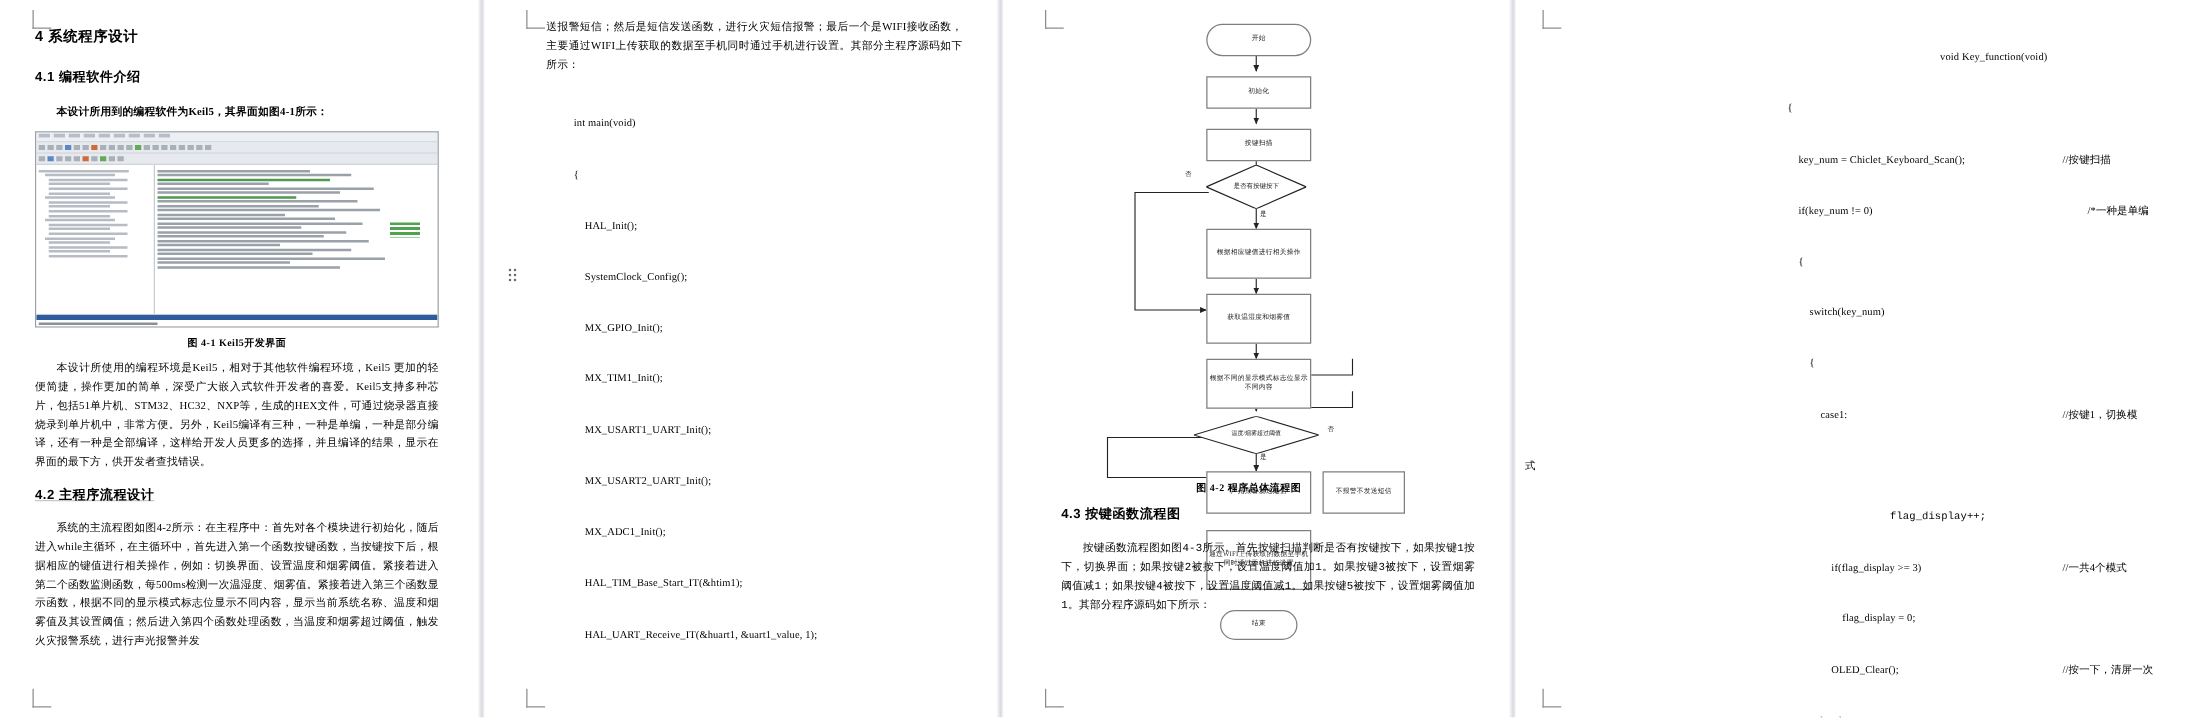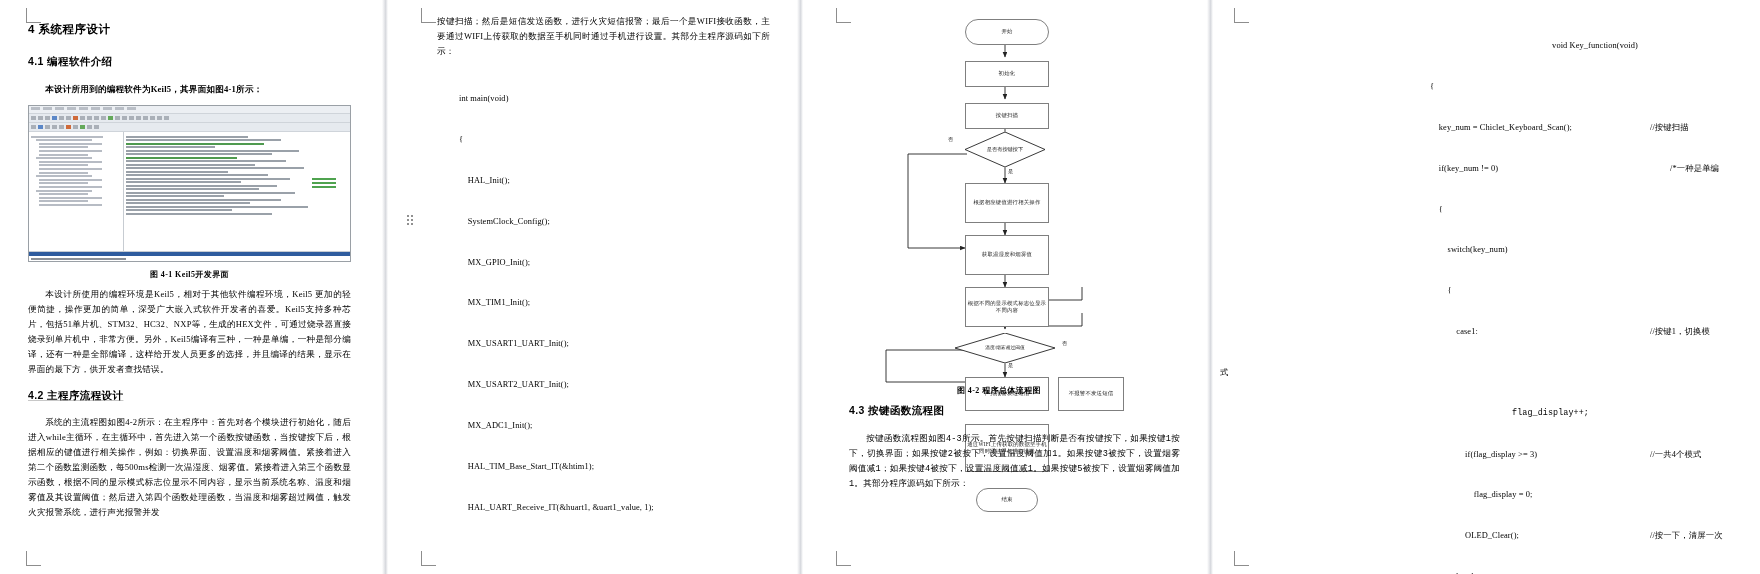--- a/index.html
+++ b/index.html
@@ -188,21 +188,21 @@
     <div class="dots" style="left:12px;top:215px;">
       <i></i>
         <i></i>
         <i></i>
         <i></i>
         <i></i>
         <i></i>
     </div>
 
     <div class="col-body" style="left:42px;right:20px;top:14px;">
-      <div class="para">按键扫描；然后是短信发送函数，进行火灾短信报警；最后一个是WIFI接收函数，主要通过WIFI上传获取的数据至手机同时通过手机进行设置。其部分主程序源码如下所示：</div>
+      <div class="para">送报警短信；然后是短信发送函数，进行火灾短信报警；最后一个是WIFI接收函数，主要通过WIFI上传获取的数据至手机同时通过手机进行设置。其部分主程序源码如下所示：</div>
       <div class="code" style="margin-top:6px;padding-left:22px;">
         <div>int main(void)</div>
         <div>{</div>
         <div>    HAL_Init();</div>
         <div>    SystemClock_Config();</div>
         <div>    MX_GPIO_Init();</div>
         <div>    MX_TIM1_Init();</div>
         <div>    MX_USART1_UART_Init();</div>
         <div>    MX_USART2_UART_Init();</div>
         <div>    MX_ADC1_Init();</div>

